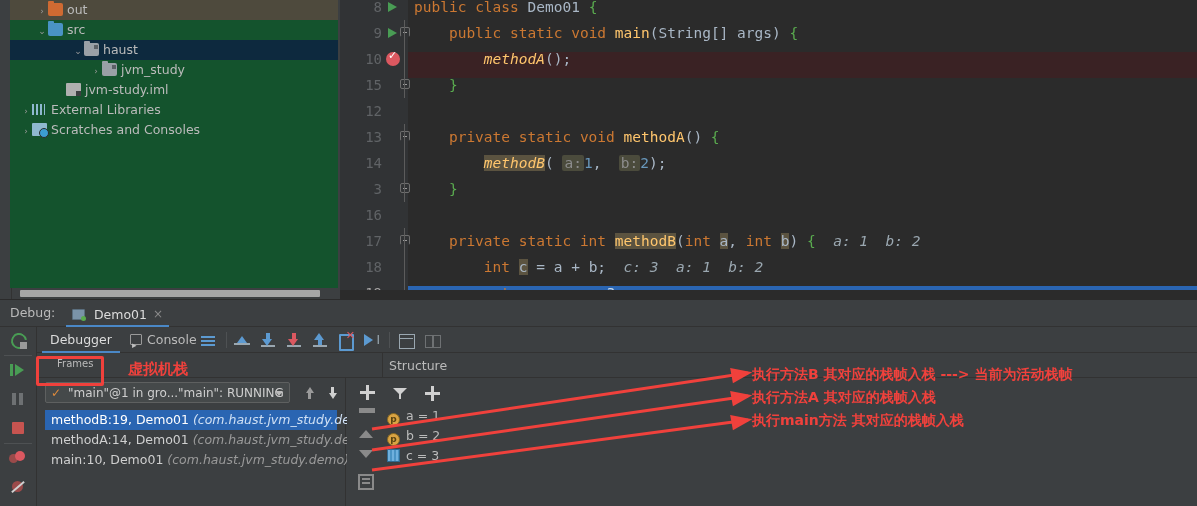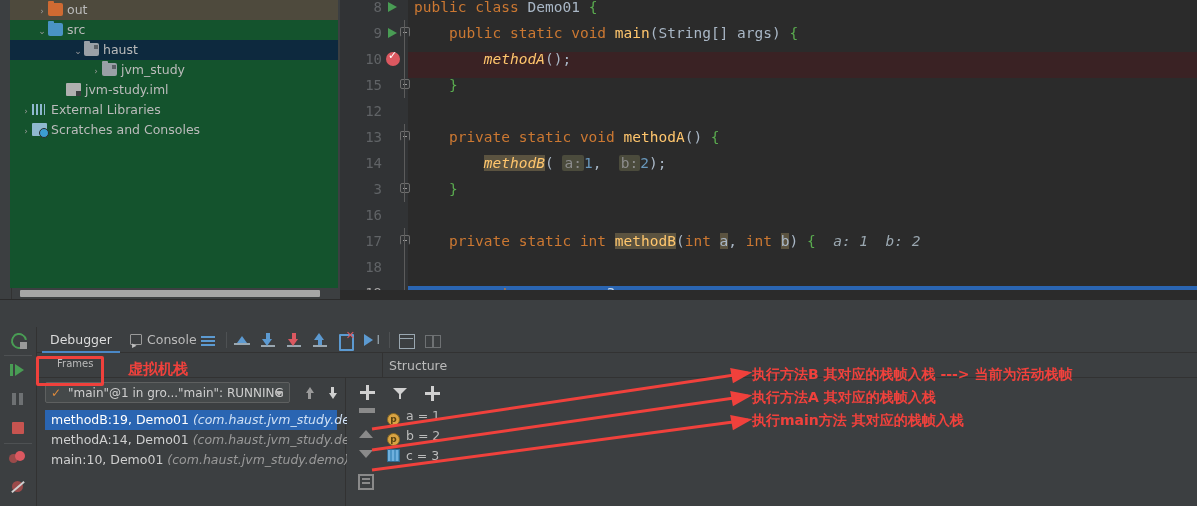--- a/index.html
+++ b/index.html
@@ -493,29 +493,38 @@
       <div class="cline" style="top:124px;">    <span class="kw">private</span> <span class="kw">static</span> <span class="kw">void</span> <span class="mth">methodA</span><span class="br">()</span> <span style="color:#5aab4f">{</span></div>
 
       <div class="cline" style="top:150px;">        <span class="hl-id" style="font-style:italic">methodB</span><span class="br">(</span> <span class="hint-chip">a:</span><span class="num">1</span><span class="br">,</span>  <span class="hint-chip">b:</span><span class="num">2</span><span class="br">);</span></div>
 
       <div class="cline" style="top:176px;">    <span style="color:#5aab4f">}</span></div>
 
       <div class="cline" style="top:202px;"></div>
 
       <div class="cline" style="top:228px;">    <span class="kw">private</span> <span class="kw">static</span> <span class="kw">int</span> <span class="hl-id">methodB</span><span class="br">(</span><span class="kw">int</span> <span class="hl-plain">a</span><span class="br">,</span> <span class="kw">int</span> <span class="hl-plain">b</span><span class="br">)</span> <span style="color:#5aab4f">{</span>  <span class="hint-v">a: 1</span>  <span class="hint-v">b: 2</span></div>
 
+      <div class="cline" style="top:254px;">        <span class="kw">int</span> <span class="hl-plain">c</span> <span class="br">= a + b;</span>  <span class="hint-v">c: 3</span>  <span class="hint-v">a: 1</span>  <span class="hint-v">b: 2</span></div>
 
       <div class="cline" style="top:280px;">        <span class="kw">return</span> <span style="color:#a9b7c6">c;</span>  <span class="hint-v" style="color:#c8d8ea">c: 3</span></div>
 
     </div>
   </div>
   <div class="ed-hscroll"></div>
 
   <div class="debug-win">
 
+    <div class="debug-tabrow">
+      <div class="debug-label">Debug:</div>
+      <div class="debug-tab">
+        <span class="tico"></span>
+        <span>Demo01</span>
+        <span class="tab-close">×</span>
+      </div>
+    </div>
 
     <div class="dbg-strip">
       <div class="btn" style="top:4px;">
           <i class="ic-rerun"></i>
         </div>
       <div class="sep-h" style="top:28px;"></div>
       <div class="btn" style="top:33px;">
           <i class="ic-resume"></i>
         </div>
       <div class="btn" style="top:62px;">

